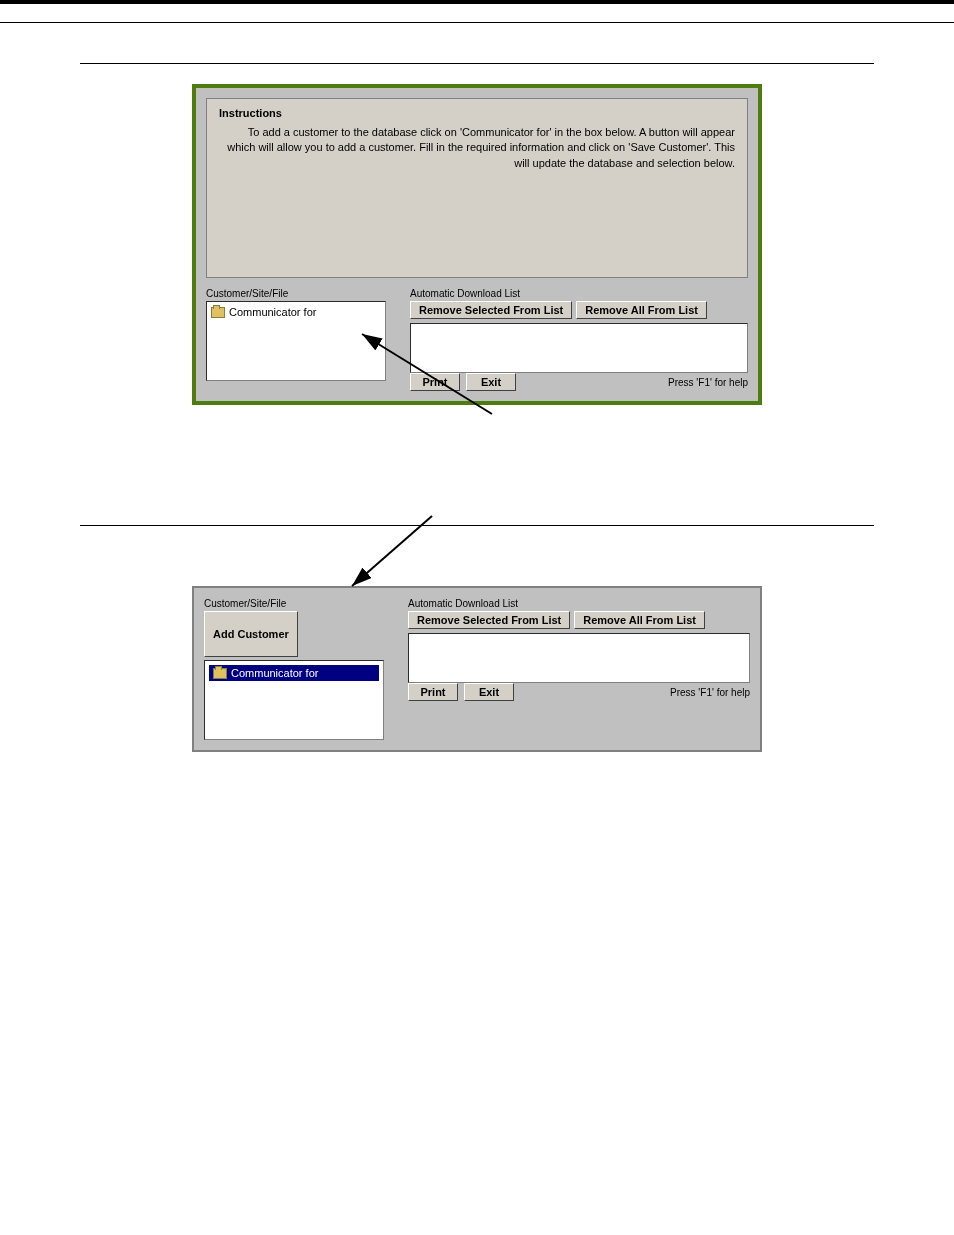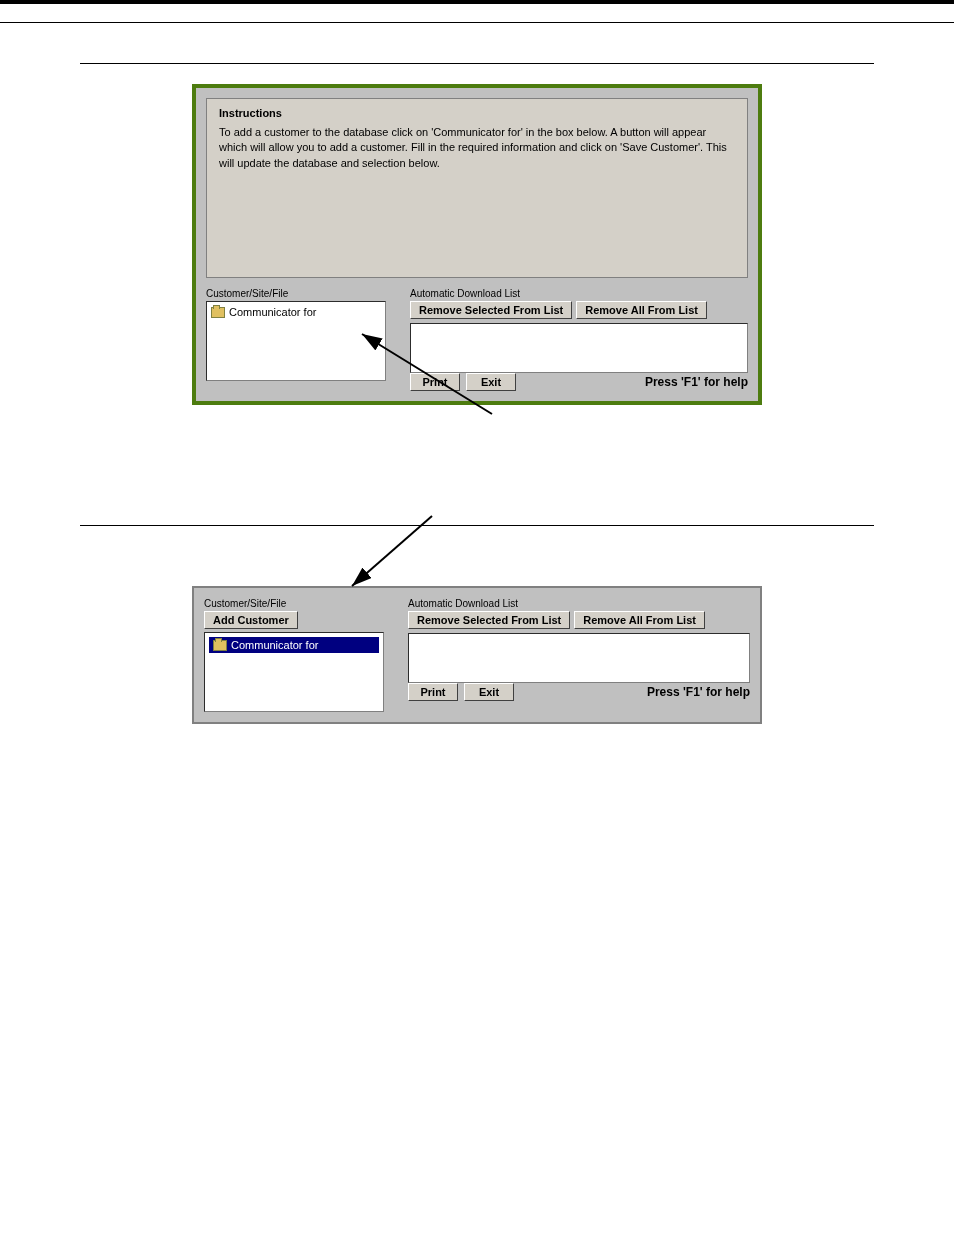--- a/index.html
+++ b/index.html
@@ -56,20 +56,21 @@
 
     .instructions-label {
       font-size: 11px;
       font-weight: bold;
       margin-bottom: 6px;
     }
 
     .instructions-text {
       font-size: 11px;
       line-height: 1.4;
+      text-align: right;
     }
 
     .bottom-section {
       display: flex;
       gap: 24px;
     }
 
     .left-pane {
       flex: 0 0 180px;
     }
@@ -147,22 +148,22 @@
       border-right: 1px solid #404040;
       border-bottom: 1px solid #404040;
       padding: 2px 8px;
       font-size: 11px;
       cursor: pointer;
       min-width: 50px;
       font-weight: bold;
     }
 
     .help-text {
-      font-size: 12px;
-      font-weight: bold;
+      font-size: 10px;
+      font-weight: normal;
       text-align: right;
       margin-left: auto;
     }
 
     
     .annotation-container {
       position: relative;
       margin: 0 auto;
       width: 570px;
     }
@@ -180,21 +181,21 @@
       margin: 0 auto;
       width: 570px;
     }
 
     .add-customer-button {
       background: #d4d0c8;
       border-top: 1px solid #ffffff;
       border-left: 1px solid #ffffff;
       border-right: 1px solid #404040;
       border-bottom: 1px solid #404040;
-      padding: 2px 8px;
+      padding: 16px 8px;
       font-size: 11px;
       cursor: pointer;
       display: inline-block;
       margin-bottom: 3px;
     }
 
     .selected-item {
       background: #000080;
       color: #ffffff;
     }

